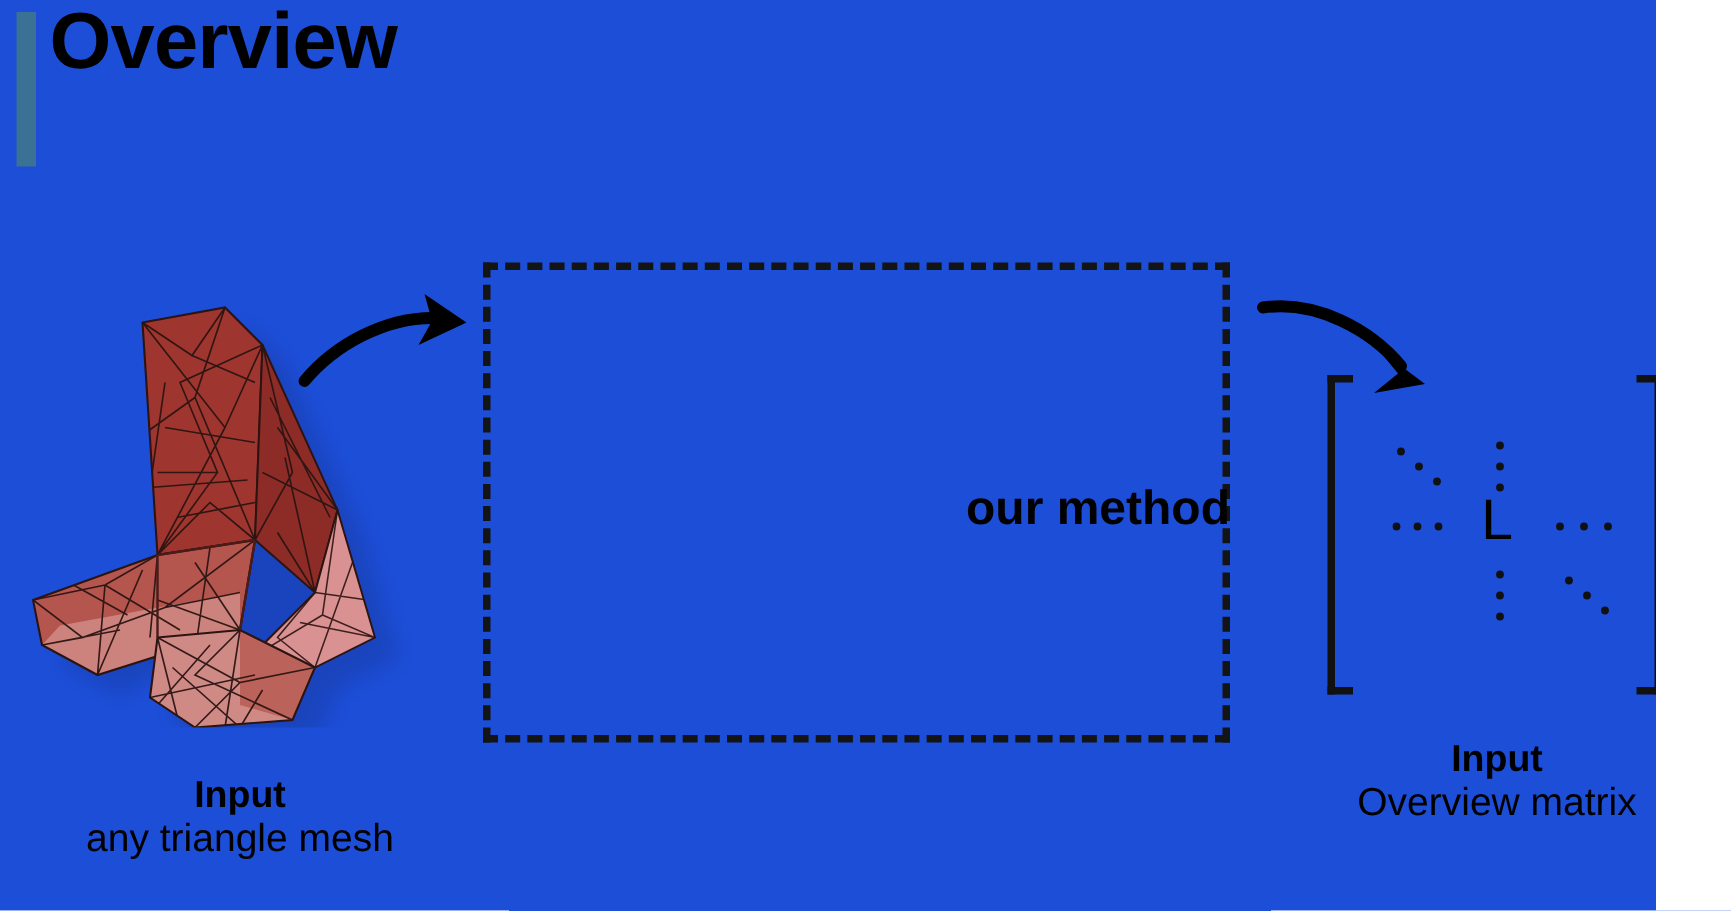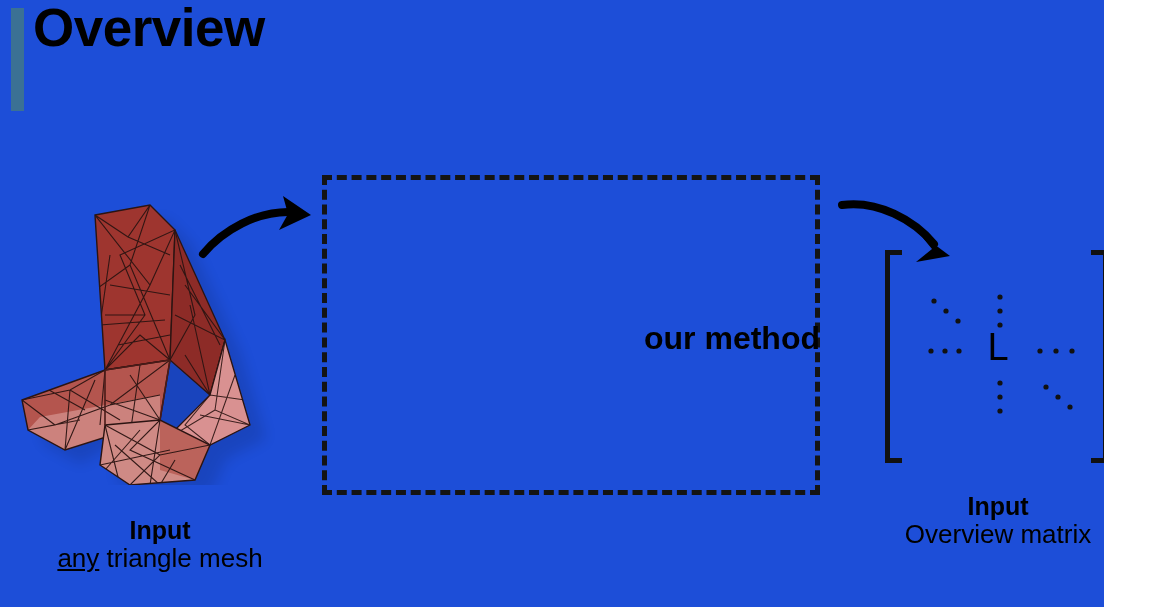--- a/index.html
+++ b/index.html
@@ -70,21 +70,20 @@
     display: block;
     font-size: 25px;
     font-weight: bold;
   }
   .caption-sub {
     display: block;
     font-size: 26px;
     font-weight: normal;
   }
   .u-underline {
-    text-decoration: underline;
     text-underline-offset: 2px;
   }
 
   
   #method-box {
     position: absolute;
     left: 322px;
     top: 175px;
     width: 498px;
     height: 320px;

